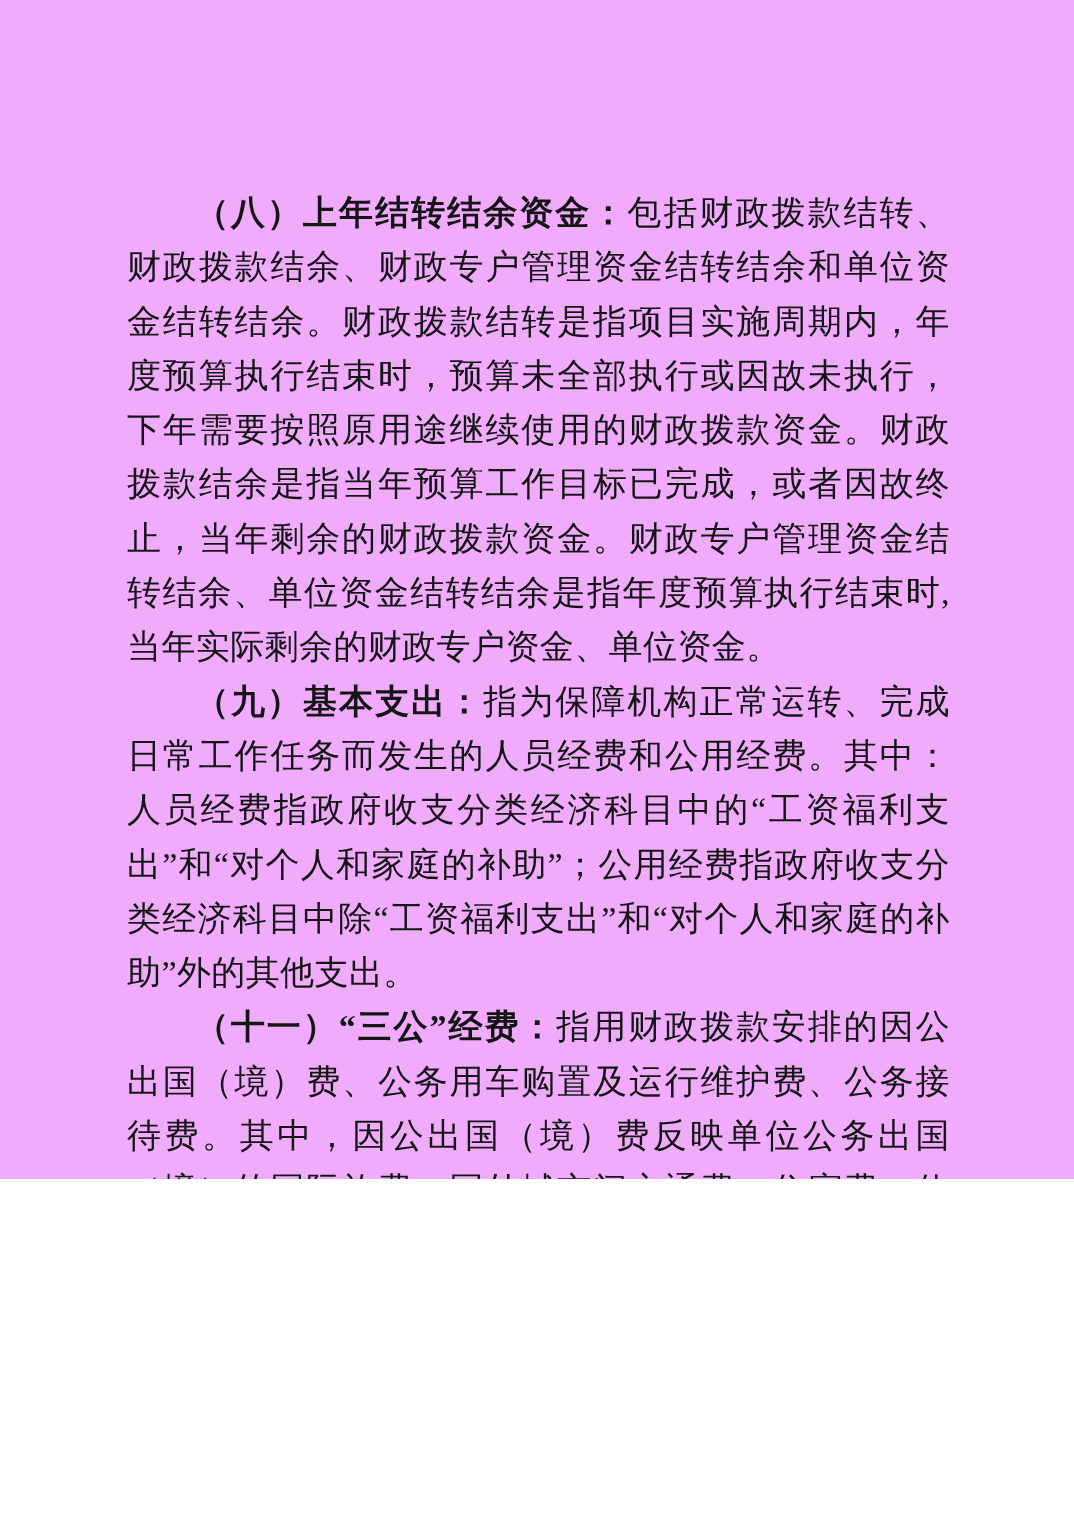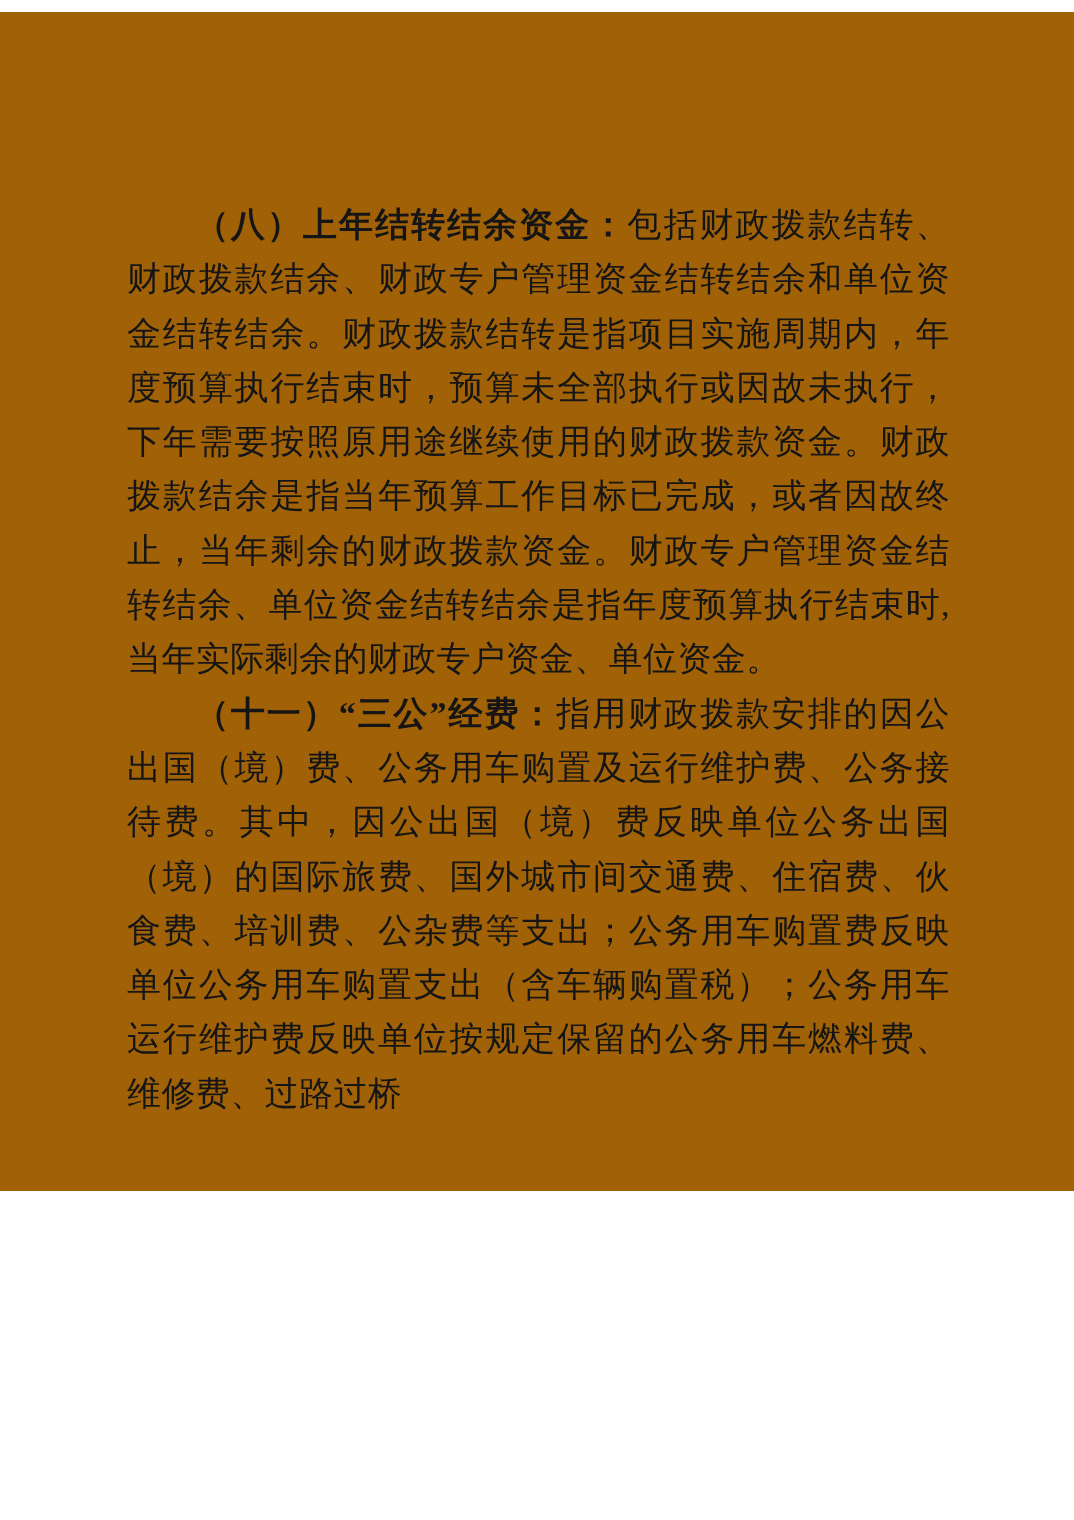--- a/index.html
+++ b/index.html
@@ -4,22 +4,22 @@
 <style>
   html, body {
     margin: 0;
     padding: 0;
     background: #ffffff;
   }
   .page {
     position: relative;
     width: 1074px;
     height: 1179px;
-    margin: 12px auto;
-    background: #a16207;
+    margin: 0 auto;
+    background: #f0abfc;
     overflow: hidden;
     font-family: "Liberation Serif", "DejaVu Serif", serif;
     color: #151515;
   }
   .content {
     position: absolute;
     left: 127px;
     right: 124px;
     top: 186px;
   }
@@ -46,16 +46,17 @@
     color: #151515;
     white-space: nowrap;
   }
 </style>
 </head>
 <body>
 
 <div class="page">
   <div class="content">
     <p class="para"><span class="lead">（八）上年结转结余资金：</span><span>包括财政拨款结转、财政拨款结余、财政专户管理资金结转结余和单位资金结转结余。财政拨款结转是指项目实施周期内，年度预算执行结束时，预算未全部执行或因故未执行，下年需要按照原用途继续使用的财政拨款资金。财政拨款结余是指当年预算工作目标已完成，或者因故终止，当年剩余的财政拨款资金。财政专户管理资金结转结余、单位资金结转结余是指年度预算执行结束时,当年实际剩余的财政专户资金、单位资金。</span></p>
+    <p class="para"><span class="lead">（九）基本支出：</span><span>指为保障机构正常运转、完成日常工作任务而发生的人员经费和公用经费。其中：人员经费指政府收支分类经济科目中的“工资福利支出”和“对个人和家庭的补助”；公用经费指政府收支分类经济科目中除“工资福利支出”和“对个人和家庭的补助”外的其他支出。</span></p>
     <p class="para"><span class="lead">（十一）“三公”经费：</span><span>指用财政拨款安排的因公出国（境）费、公务用车购置及运行维护费、公务接待费。其中，因公出国（境）费反映单位公务出国（境）的国际旅费、国外城市间交通费、住宿费、伙食费、培训费、公杂费等支出；公务用车购置费反映单位公务用车购置支出（含车辆购置税）；公务用车运行维护费反映单位按规定保留的公务用车燃料费、维修费、过路过桥</span></p>
   </div>
   <div class="page-number">— 5 —</div>
 </div>
 
 </body></html>

